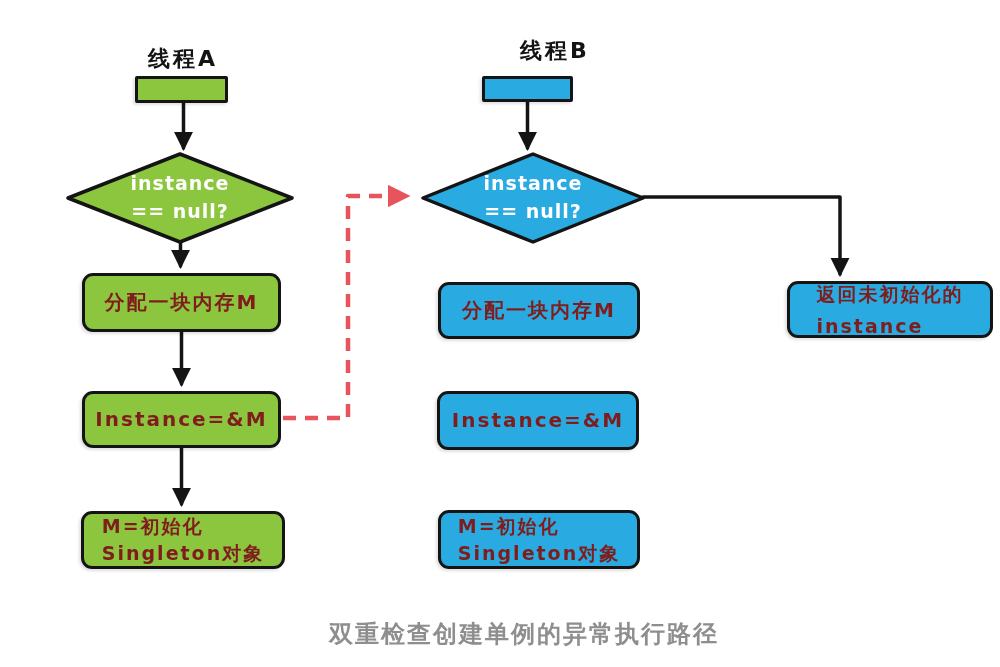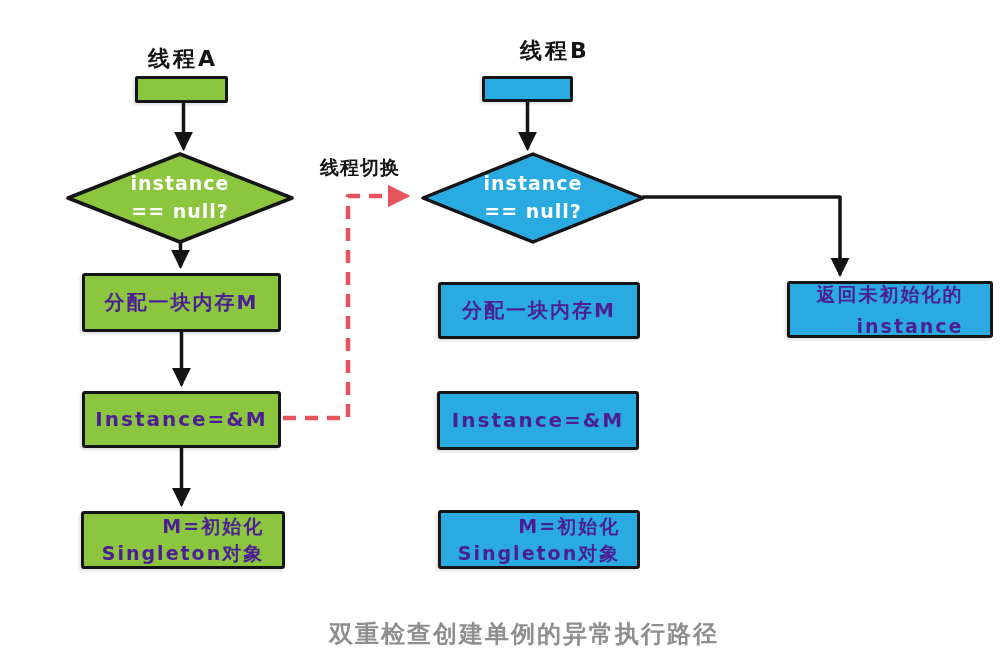--- a/index.html
+++ b/index.html
@@ -3,23 +3,23 @@
 <meta charset="utf-8">
 <style>
   html,body{margin:0;padding:0;background:#ffffff;}
   .canvas{
     position:relative;width:1000px;height:667px;background:#ffffff;overflow:hidden;
     font-family:"DejaVu Sans","Liberation Sans",sans-serif;
   }
   .connectors{position:absolute;left:0;top:0;width:1000px;height:667px;}
   .abs{position:absolute;box-sizing:border-box;}
   .node{
-    background:var(--green);border:3px solid var(--line);border-radius:3px;
-    display:flex;align-items:center;justify-content:center;text-align:right;
-    color:#4c1d95;font-weight:bold;font-size:20px;letter-spacing:2px;
+    background:var(--green);border:3px solid var(--line);border-radius:11px;
+    display:flex;align-items:center;justify-content:center;text-align:left;
+    color:#7f1d1d;font-weight:bold;font-size:20px;letter-spacing:2px;
     white-space:pre-line;line-height:27px;
     box-shadow:-2px 2px 3px rgba(0,0,0,0.12);
   }
   .node.blue{background:var(--blue);}
   .start{background:var(--green);border:3px solid var(--line);border-radius:2px;
     box-shadow:-2px 2px 3px rgba(0,0,0,0.12);}
   .start.blue{background:var(--blue);}
   .diamond-label{
     color:#ffffff;font-weight:bold;font-size:19px;letter-spacing:1px;
     text-align:center;white-space:pre-line;line-height:28px;
@@ -87,21 +87,20 @@
 
   <div class="abs thread-title ta-title">线程A</div>
   <div class="abs start ta-start"></div>
   <div class="abs diamond-label ta-decision-label">instance
 == null?</div>
   <div class="abs node ta-alloc">分配一块内存M</div>
   <div class="abs node ta-assign">Instance=&amp;M</div>
   <div class="abs node ta-init">M=初始化
 Singleton对象</div>
 
-  <div class="abs switch-label">线程切换</div>
 
   <div class="abs thread-title tb-title">线程B</div>
   <div class="abs start blue tb-start"></div>
   <div class="abs diamond-label tb-decision-label">instance
 == null?</div>
   <div class="abs node blue tb-alloc">分配一块内存M</div>
   <div class="abs node blue tb-assign">Instance=&amp;M</div>
   <div class="abs node blue tb-init">M=初始化
 Singleton对象</div>
   <div class="abs node blue tb-return">返回未初始化的

